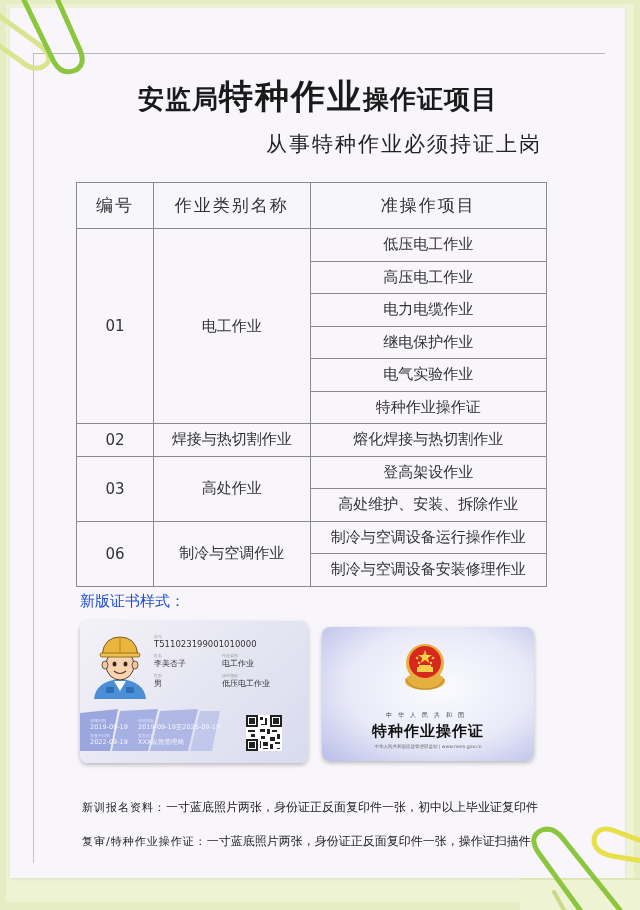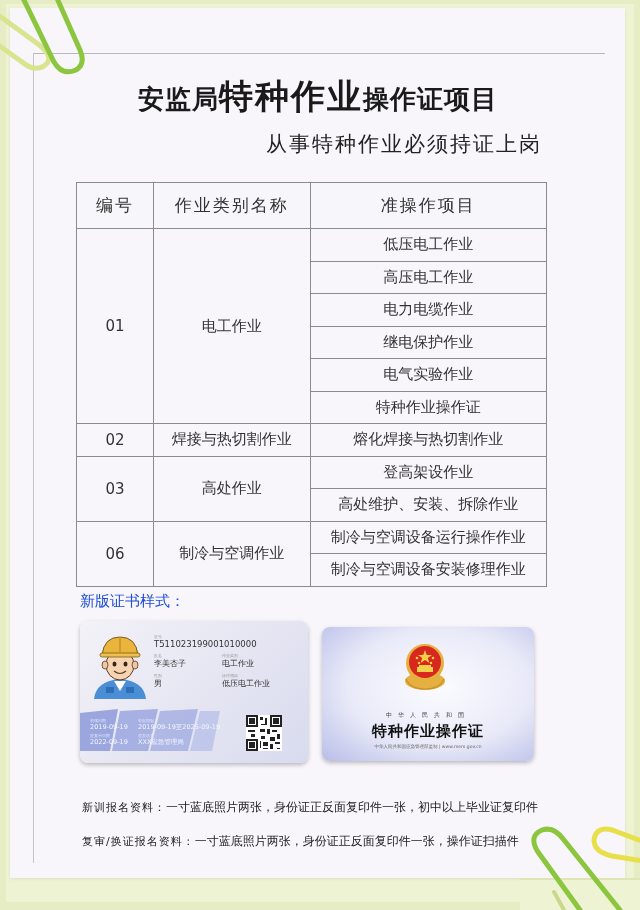--- a/index.html
+++ b/index.html
@@ -271,21 +271,21 @@
   </svg>
   <div class="back-country">中华人民共和国</div>
   <div class="back-title">特种作业操作证</div>
   <div class="back-footer">中华人民共和国应急管理部监制 | www.mem.gov.cn</div>
 </div>
 
 <div class="req-line" style="top:799px;">
   <span class="req-label">新训报名资料：</span><span>一寸蓝底照片两张，身份证正反面复印件一张，初中以上毕业证复印件</span>
 </div>
 <div class="req-line" style="top:833px;">
-  <span class="req-label">复审/换证报名资料：</span><span>一寸蓝底照片两张，身份证正反面复印件一张，操作证扫描件</span>
+  <span class="req-label">复审/特种作业操作证：</span><span>一寸蓝底照片两张，身份证正反面复印件一张，操作证扫描件</span>
 </div>
 
 <svg class="clip" style="left:520px;top:800px;" width="120" height="110" viewBox="0 0 120 110">
   <rect x="0" y="78" width="120" height="32" fill="#eef3d4"></rect>
   <rect x="0" y="78" width="120" height="2" fill="#dfe6b6"></rect>
   <path d="M60 110 L18 52 Q8 36 22 30 Q34 26 44 40 L100 110" fill="none" stroke="#8cc63f" stroke-width="5" stroke-linecap="round"></path>
   <path d="M130 44 L92 30 Q76 26 74 40 Q74 52 92 56 L130 62" fill="none" stroke="#e8e04a" stroke-width="5" stroke-linecap="round"></path>
   <path d="M44 110 L34 92" fill="none" stroke="#c9d88a" stroke-width="4" stroke-linecap="round"></path>
 </svg>
 

